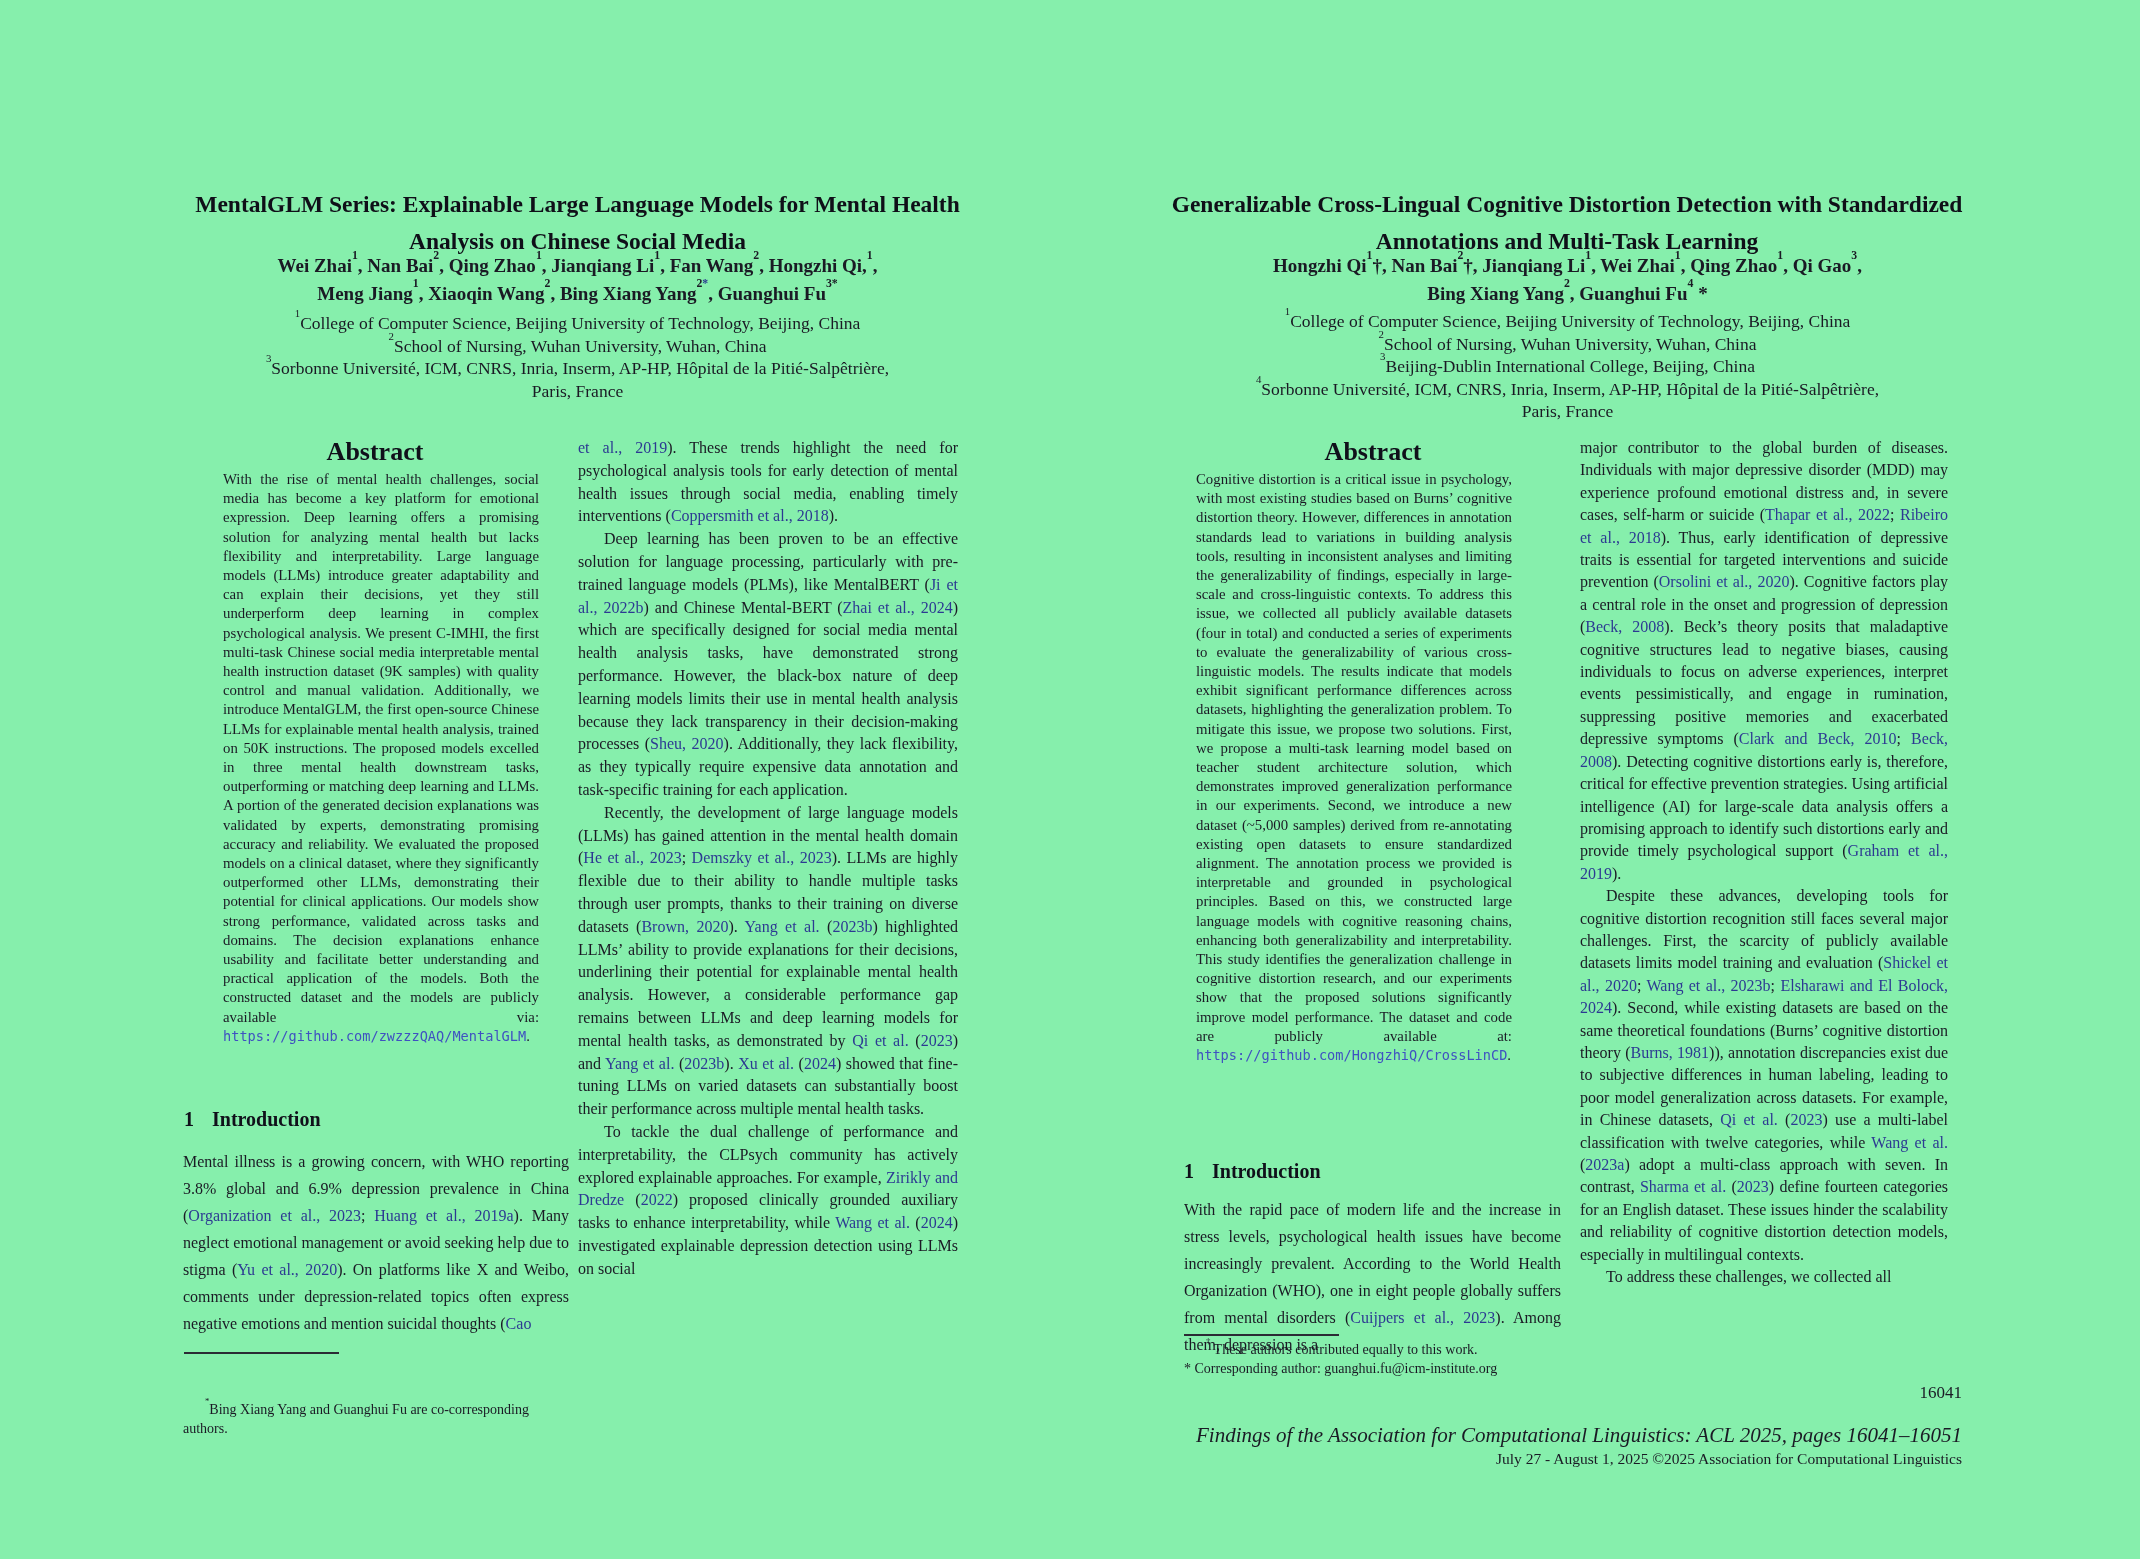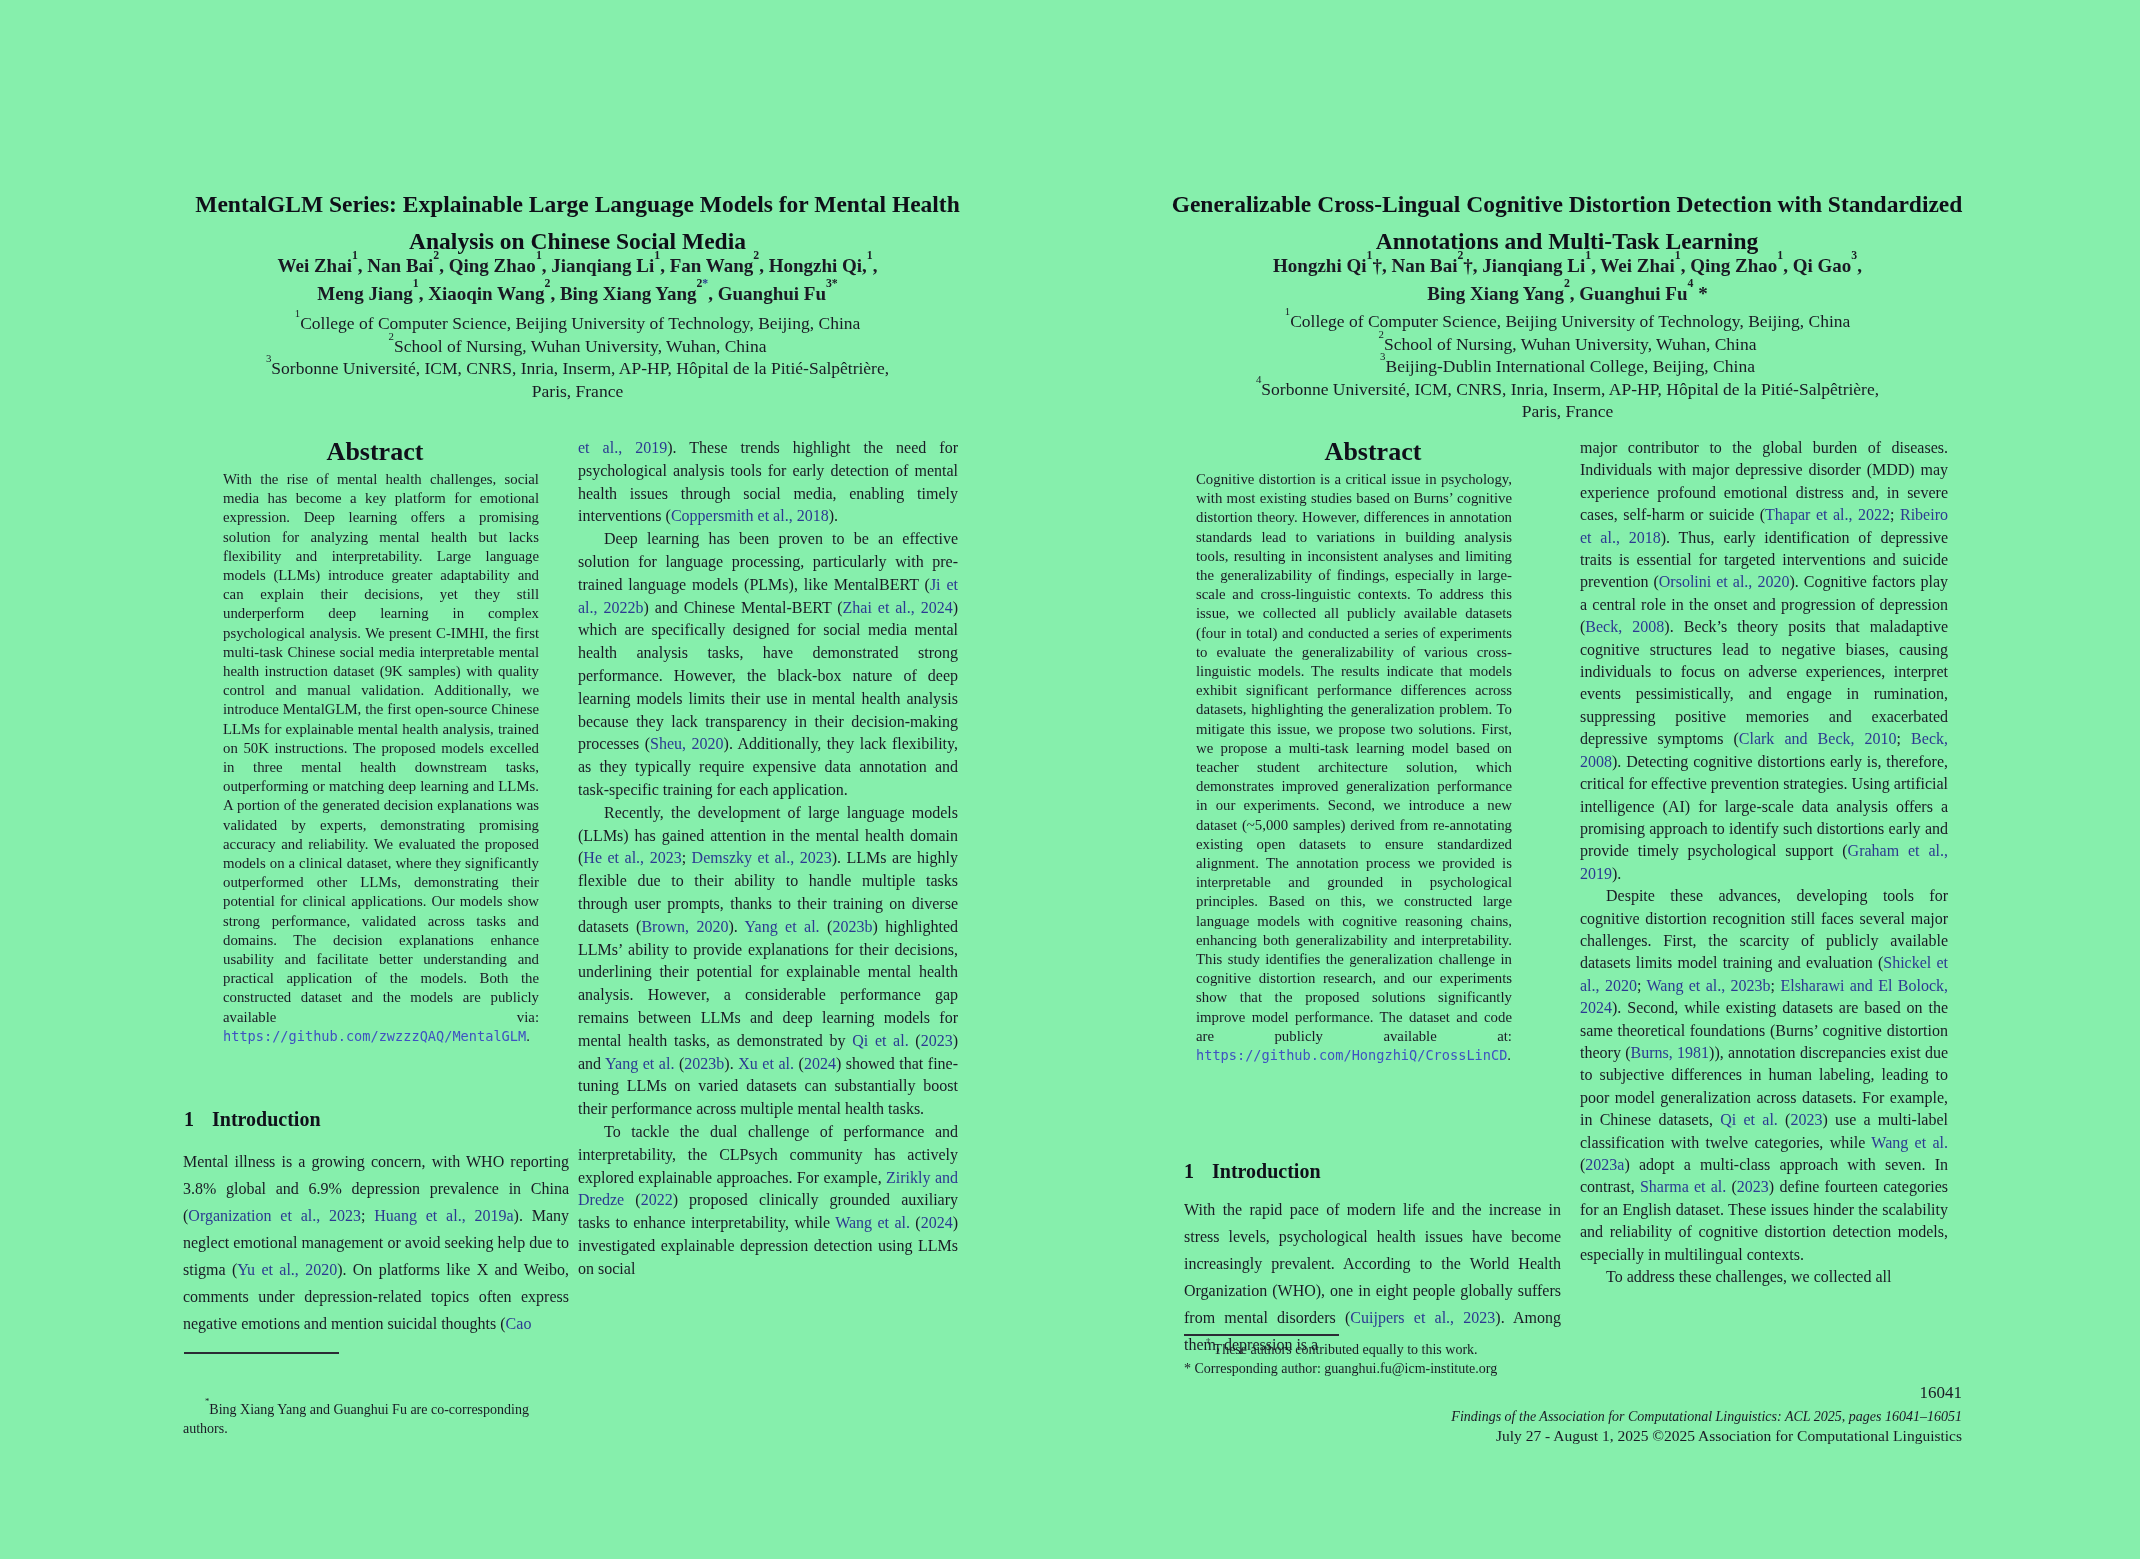--- a/index.html
+++ b/index.html
@@ -48,21 +48,21 @@
   .rp-abs-head{left:1185px;top:437px;width:376px;}
   .rp-abs-body{left:1196px;top:470px;width:316px;}
   .rp-sec1{left:1184px;top:1160px;width:377px;}
   .rp-intro{left:1184px;top:1196px;width:377px;}
   .rp-fn-rule{left:1184px;top:1334px;width:155px;}
   .rp-footnote{left:1184px;top:1340px;width:377px;}
   .rp-col4{left:1580px;top:437px;width:368px;}
 
   .page-footer{left:1172px;top:1383px;width:790px;text-align:right;}
   .pagenum{font-size:17px;color:#1a1a24;}
-  .conf1{font-style:italic;font-size:14px;margin-top:6px;}
+  .conf1{font-style:italic;font-size:21px;margin-top:20px;}
   .conf2{font-size:15.5px;margin-top:2px;}
 </style>
 </head>
 <body>
 
 <div class="canvas">
 
   <section>
     <h1 class="abs title lp-title">MentalGLM Series: Explainable Large Language Models for Mental Health Analysis on Chinese Social Media</h1>
     <div class="abs authors lp-authors">

